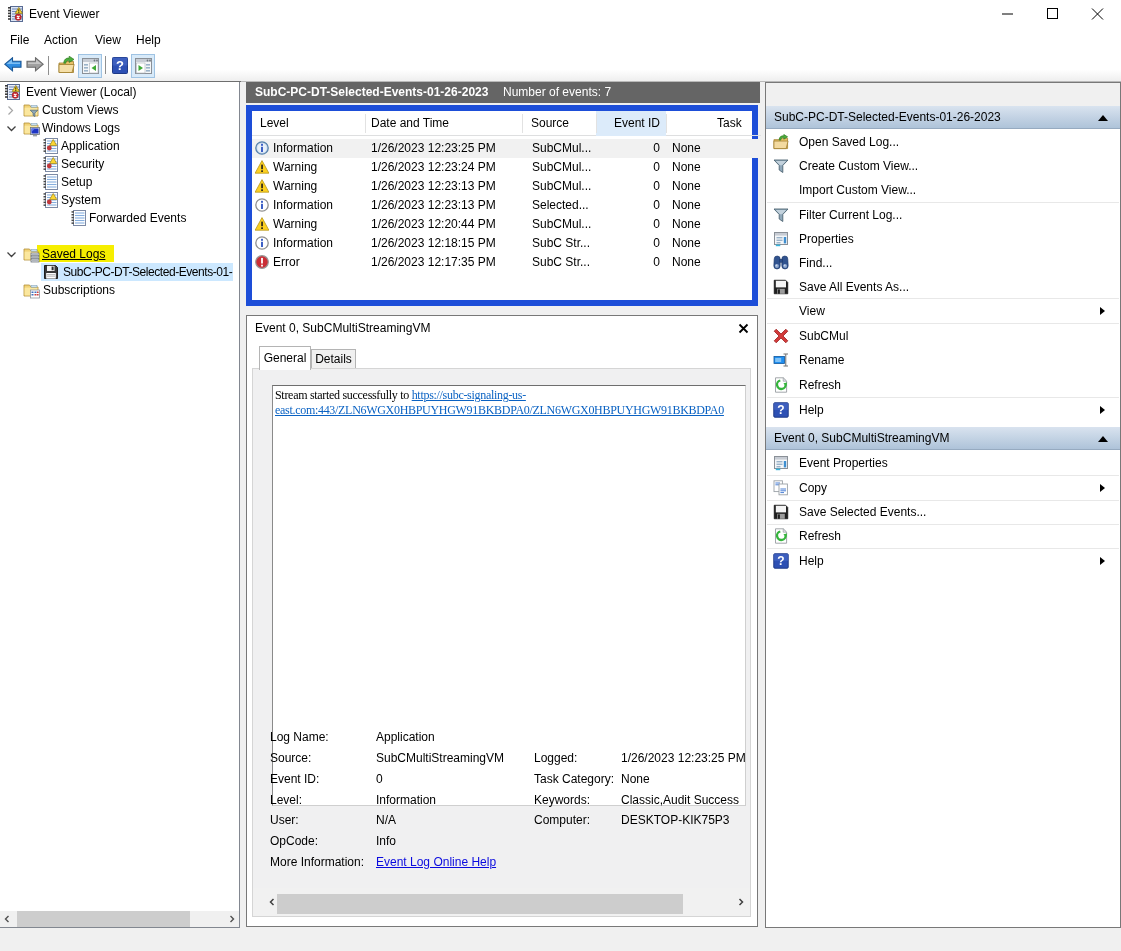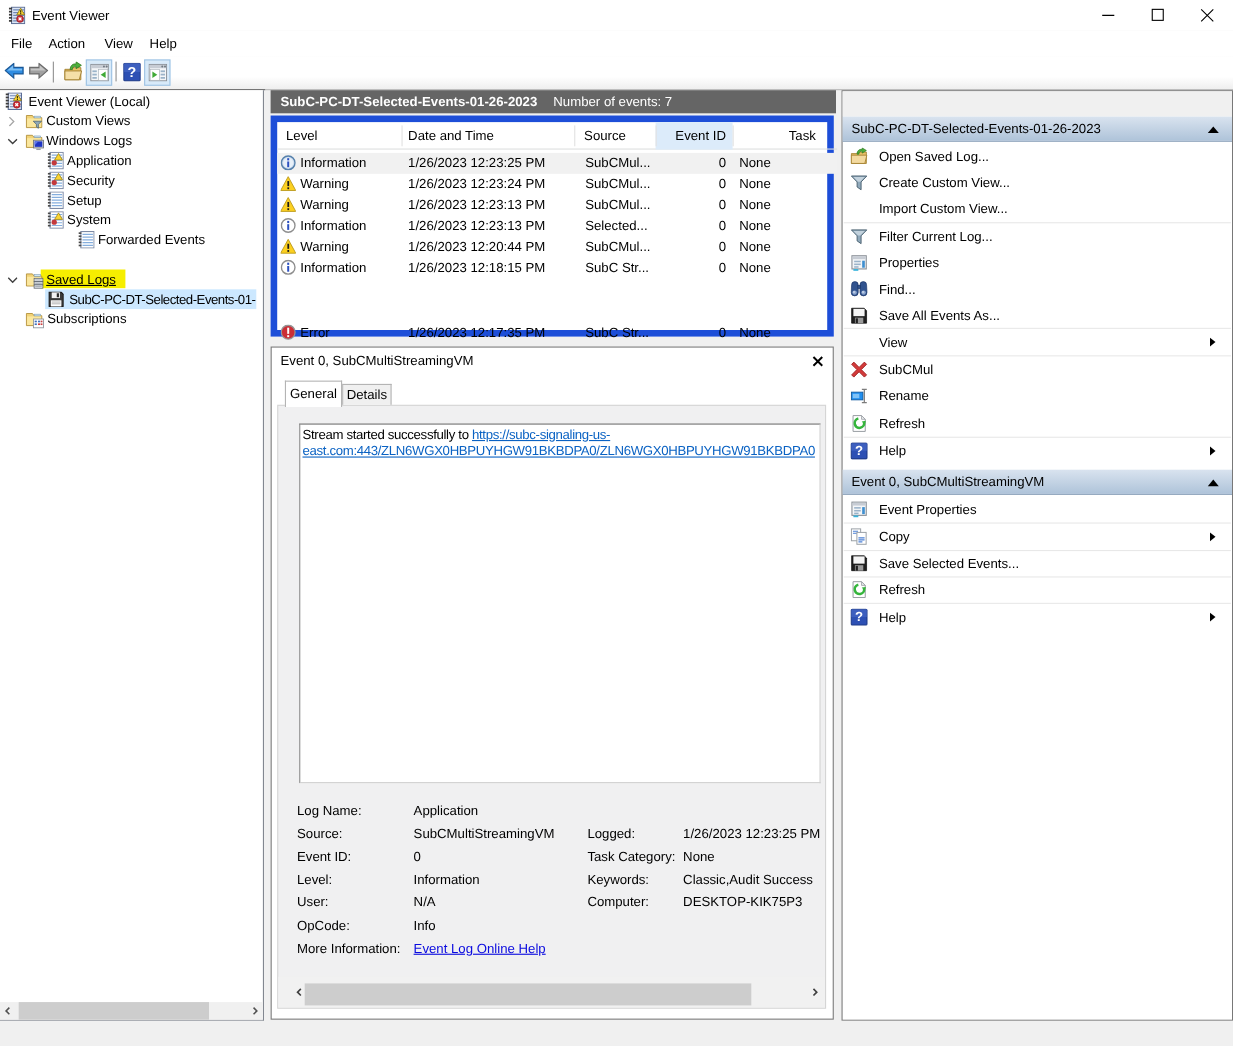--- a/index.html
+++ b/index.html
@@ -452,21 +452,21 @@
         <circle cx="7" cy="7" r="6.2" fill="#ffffff" stroke="#8f8f8f" stroke-width="1.3"></circle>
         <rect x="6.1" y="2.8" width="1.8" height="2" fill="#2b50c0"></rect>
         <rect x="6.1" y="5.8" width="1.8" height="5.2" fill="#2b50c0"></rect>
       </svg>
   <span class="c-lvl">Information</span>
       <span class="c-date">1/26/2023 12:18:15 PM</span>
       <span class="c-src">SubC Str...</span>
       <span class="c-id">0</span>
       <span class="c-task">None</span>
  </div>
- <div class="trow" style="top:142px;margin-top:40px;">
+ <div class="trow" style="top:142px;">
   <svg class="tico" viewBox="0 0 14 14">
         <circle cx="7" cy="7" r="6.3" fill="#cb2e36" stroke="#969696" stroke-width="1.2"></circle>
         <rect x="6.1" y="2.9" width="1.8" height="5.6" fill="#fff"></rect>
         <rect x="6.1" y="9.7" width="1.8" height="1.8" fill="#fff"></rect>
       </svg>
   <span class="c-lvl">Error</span>
       <span class="c-date">1/26/2023 12:17:35 PM</span>
       <span class="c-src">SubC Str...</span>
       <span class="c-id">0</span>
       <span class="c-task">None</span>
@@ -477,21 +477,21 @@
  <div class="abs" style="left:8px;top:0;height:24px;line-height:24px;">Event 0, SubCMultiStreamingVM</div>
  <svg class="abs" style="left:491px;top:7px;" width="11" height="11" viewBox="0 0 11 11">
       <path d="M1.5 1.5 L9.5 9.5 M9.5 1.5 L1.5 9.5" stroke="#000" stroke-width="1.8"></path>
     </svg>
 
  <div class="abs" style="left:5px;top:52px;width:499px;height:549px;background:#f0f0f1;border:1px solid #d5d5d5;"></div>
 
  <div class="abs" style="left:64px;top:33px;width:45px;height:19px;line-height:19px;background:#f0f0f0;border:1px solid #b4b4b4;border-bottom:none;text-align:center;">Details</div>
  <div class="abs" style="left:12px;top:30px;width:52px;height:24px;line-height:22px;background:#fff;border:1px solid #b4b4b4;border-bottom:none;text-align:center;">General</div>
 
- <div class="abs" style="left:25px;top:69px;width:474px;height:327px;background:#fff;border:1px solid;border-color:#6e6e6e #cfcfcf #cfcfcf #8a8a8a;">
+ <div class="abs" style="left:25px;top:69px;width:474px;height:421px;background:#fff;border:1px solid;border-color:#6e6e6e #cfcfcf #cfcfcf #8a8a8a;font-family:Liberation Serif, serif;">
   <div class="abs" style="left:2px;top:2px;width:470px;line-height:15px;letter-spacing:-0.3px;">Stream started successfully to <span style="color:#0a62c3;text-decoration:underline;">https://subc-signaling-us-<br>east.com:443/ZLN6WGX0HBPUYHGW91BKBDPA0/ZLN6WGX0HBPUYHGW91BKBDPA0</span></div>
  </div>
 
  <div class="lbl" style="left:23px;top:411px;">Log Name:</div>
     <div class="lbl" style="left:129px;top:411px;">Application</div>
  <div class="lbl" style="left:23px;top:432px;">Source:</div>
     <div class="lbl" style="left:129px;top:432px;">SubCMultiStreamingVM</div>
  <div class="lbl" style="left:287px;top:432px;">Logged:</div>
     <div class="lbl" style="left:374px;top:432px;">1/26/2023 12:23:25 PM</div>
  <div class="lbl" style="left:23px;top:453px;">Event ID:</div>

